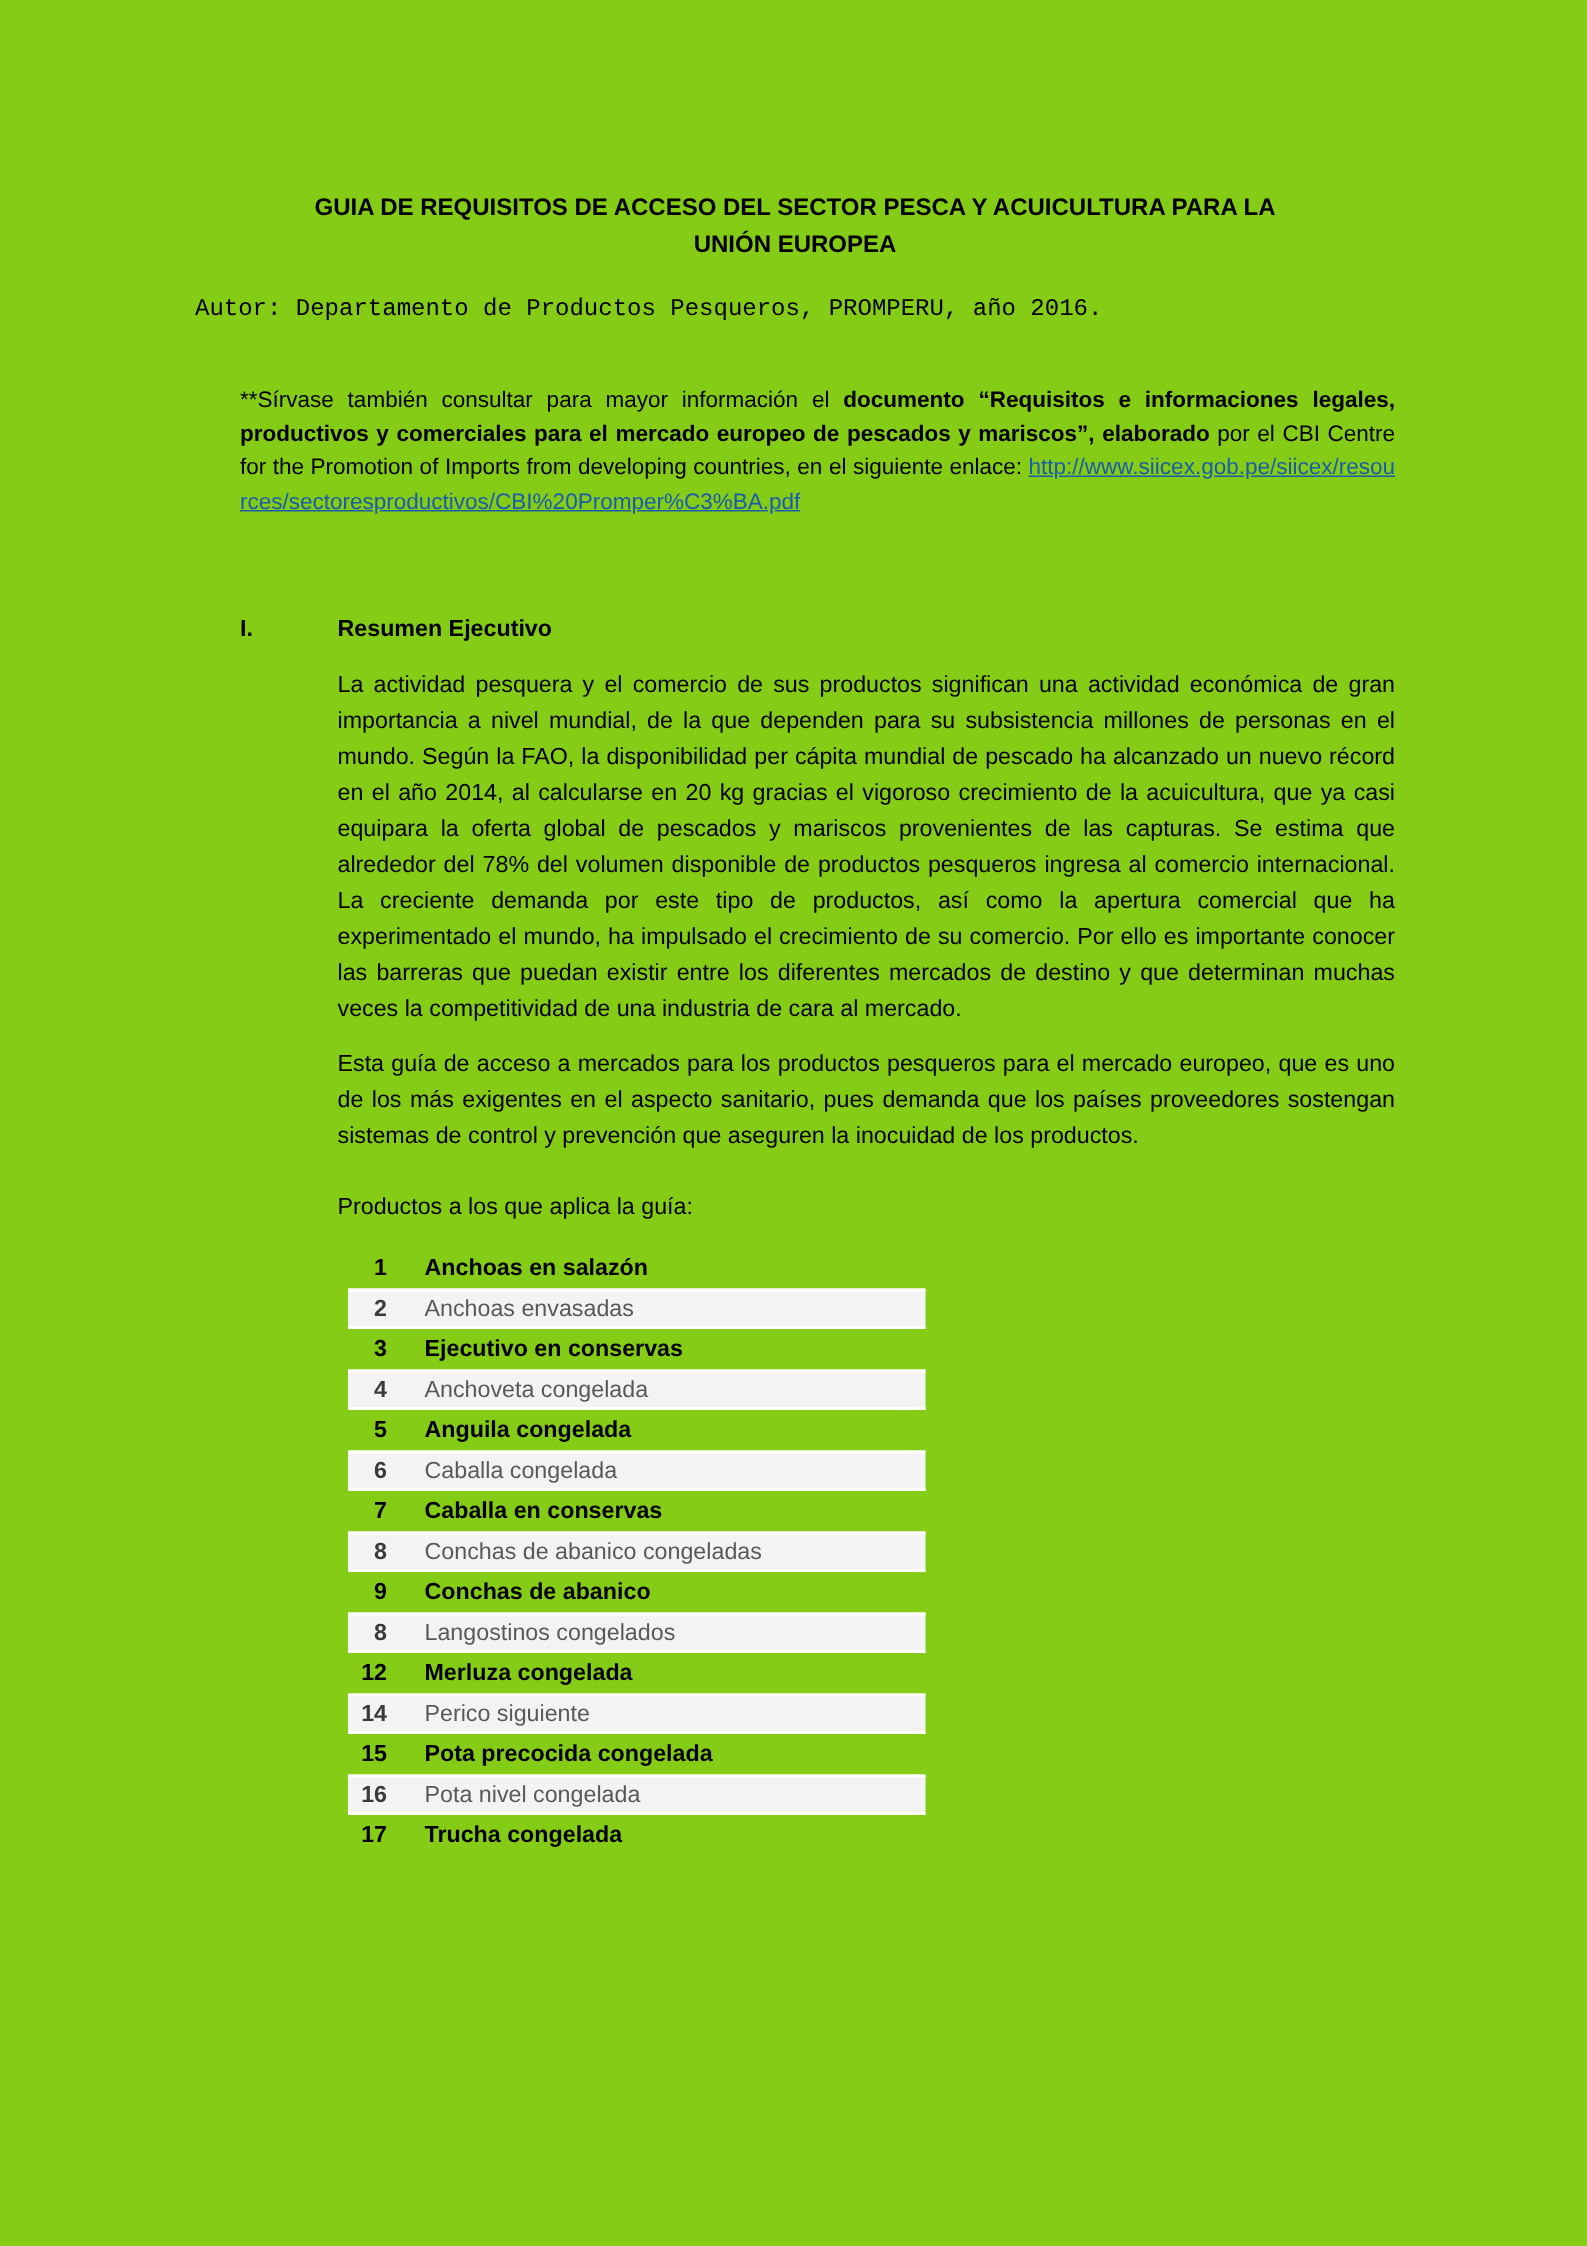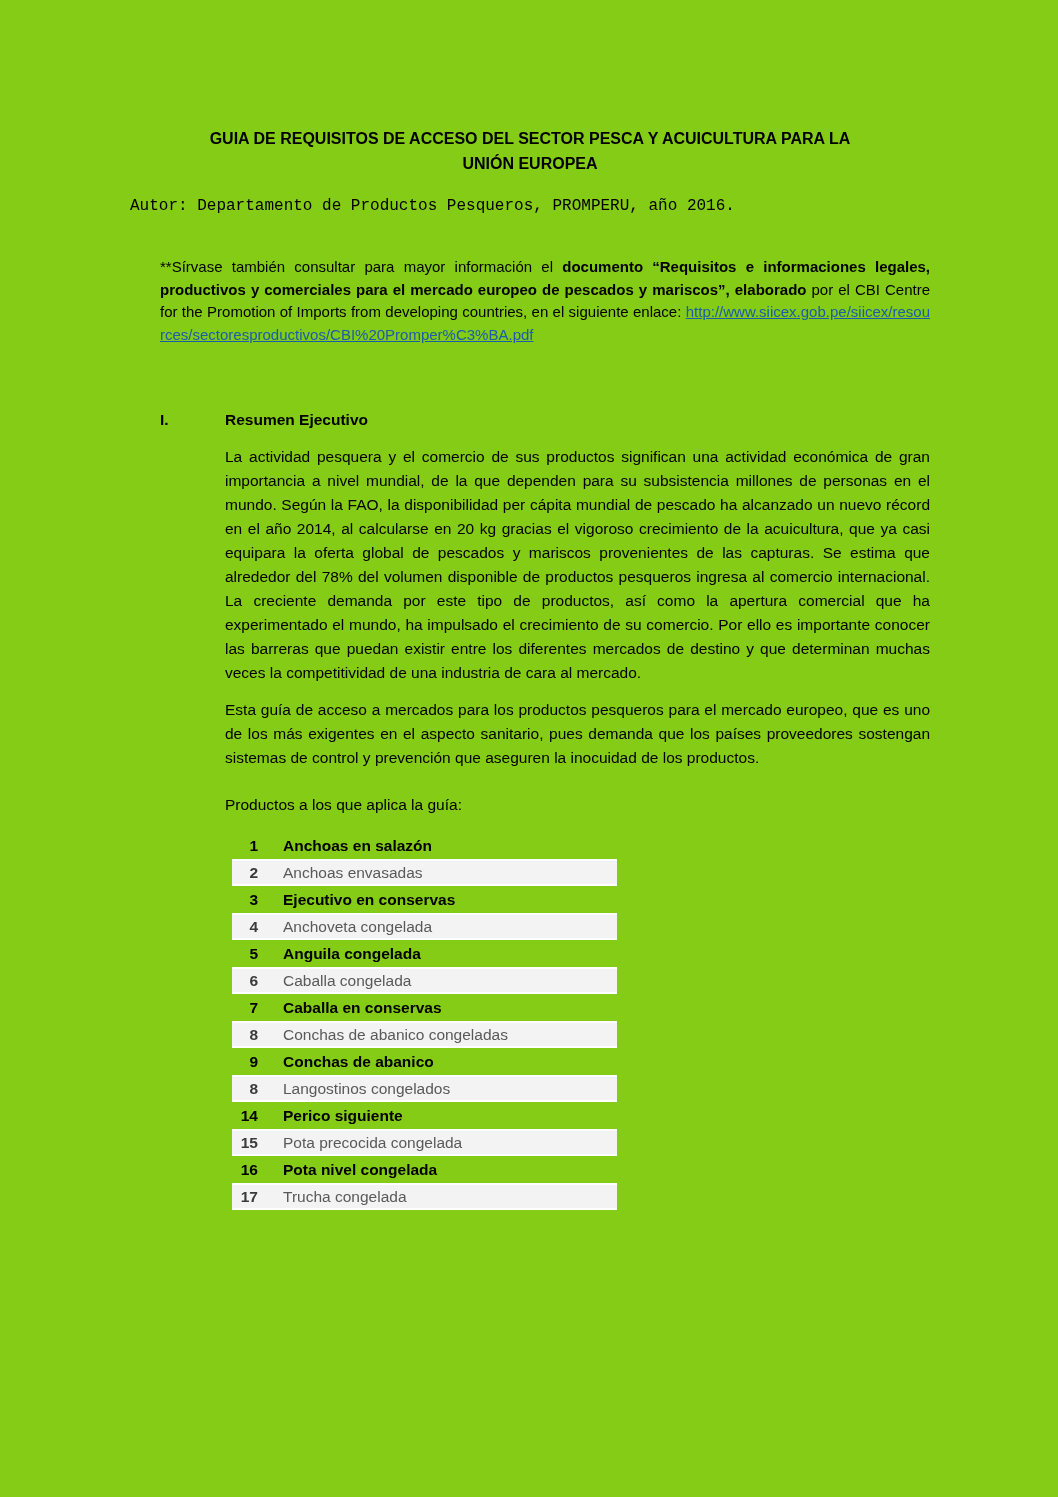--- a/index.html
+++ b/index.html
@@ -161,20 +161,24 @@
       </div>
       <div class="product-row">
         <span class="product-num">9</span>
         <span class="product-label">Conchas de abanico</span>
       </div>
       <div class="product-row">
         <span class="product-num">8</span>
         <span class="product-label">Langostinos congelados</span>
       </div>
       <div class="product-row">
+        <span class="product-num">12</span>
+        <span class="product-label">Merluza congelada</span>
+      </div>
+      <div class="product-row">
         <span class="product-num">14</span>
         <span class="product-label">Perico siguiente</span>
       </div>
       <div class="product-row">
         <span class="product-num">15</span>
         <span class="product-label">Pota precocida congelada</span>
       </div>
       <div class="product-row">
         <span class="product-num">16</span>
         <span class="product-label">Pota nivel congelada</span>

